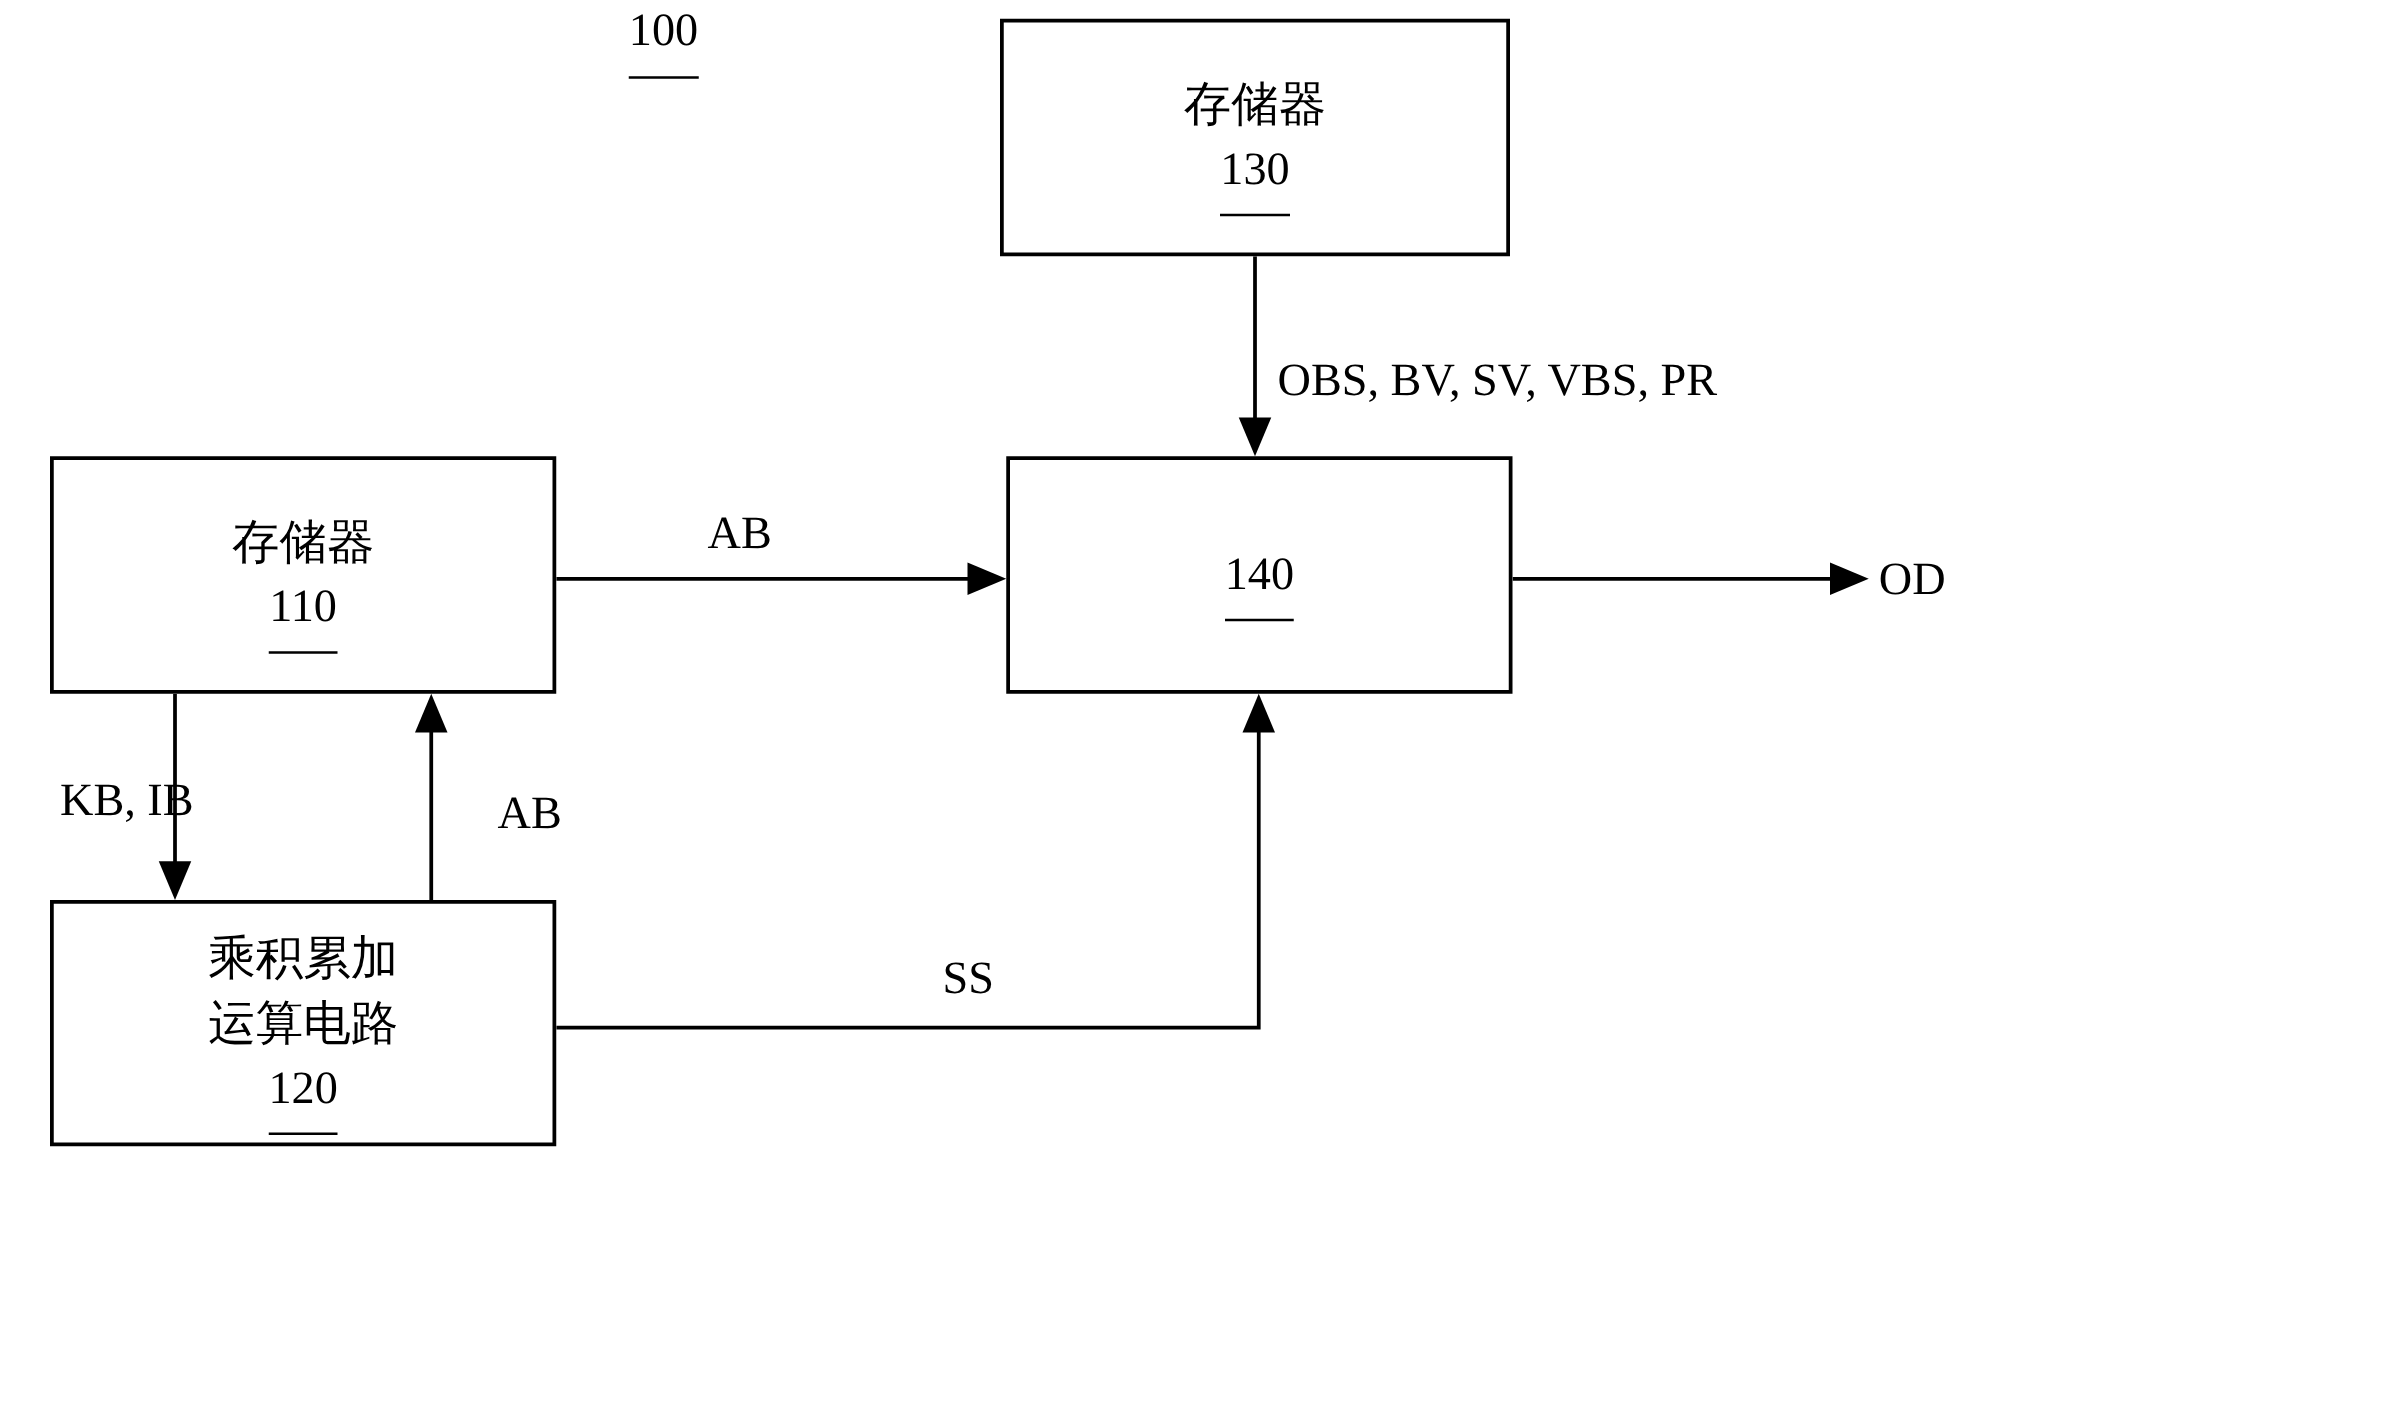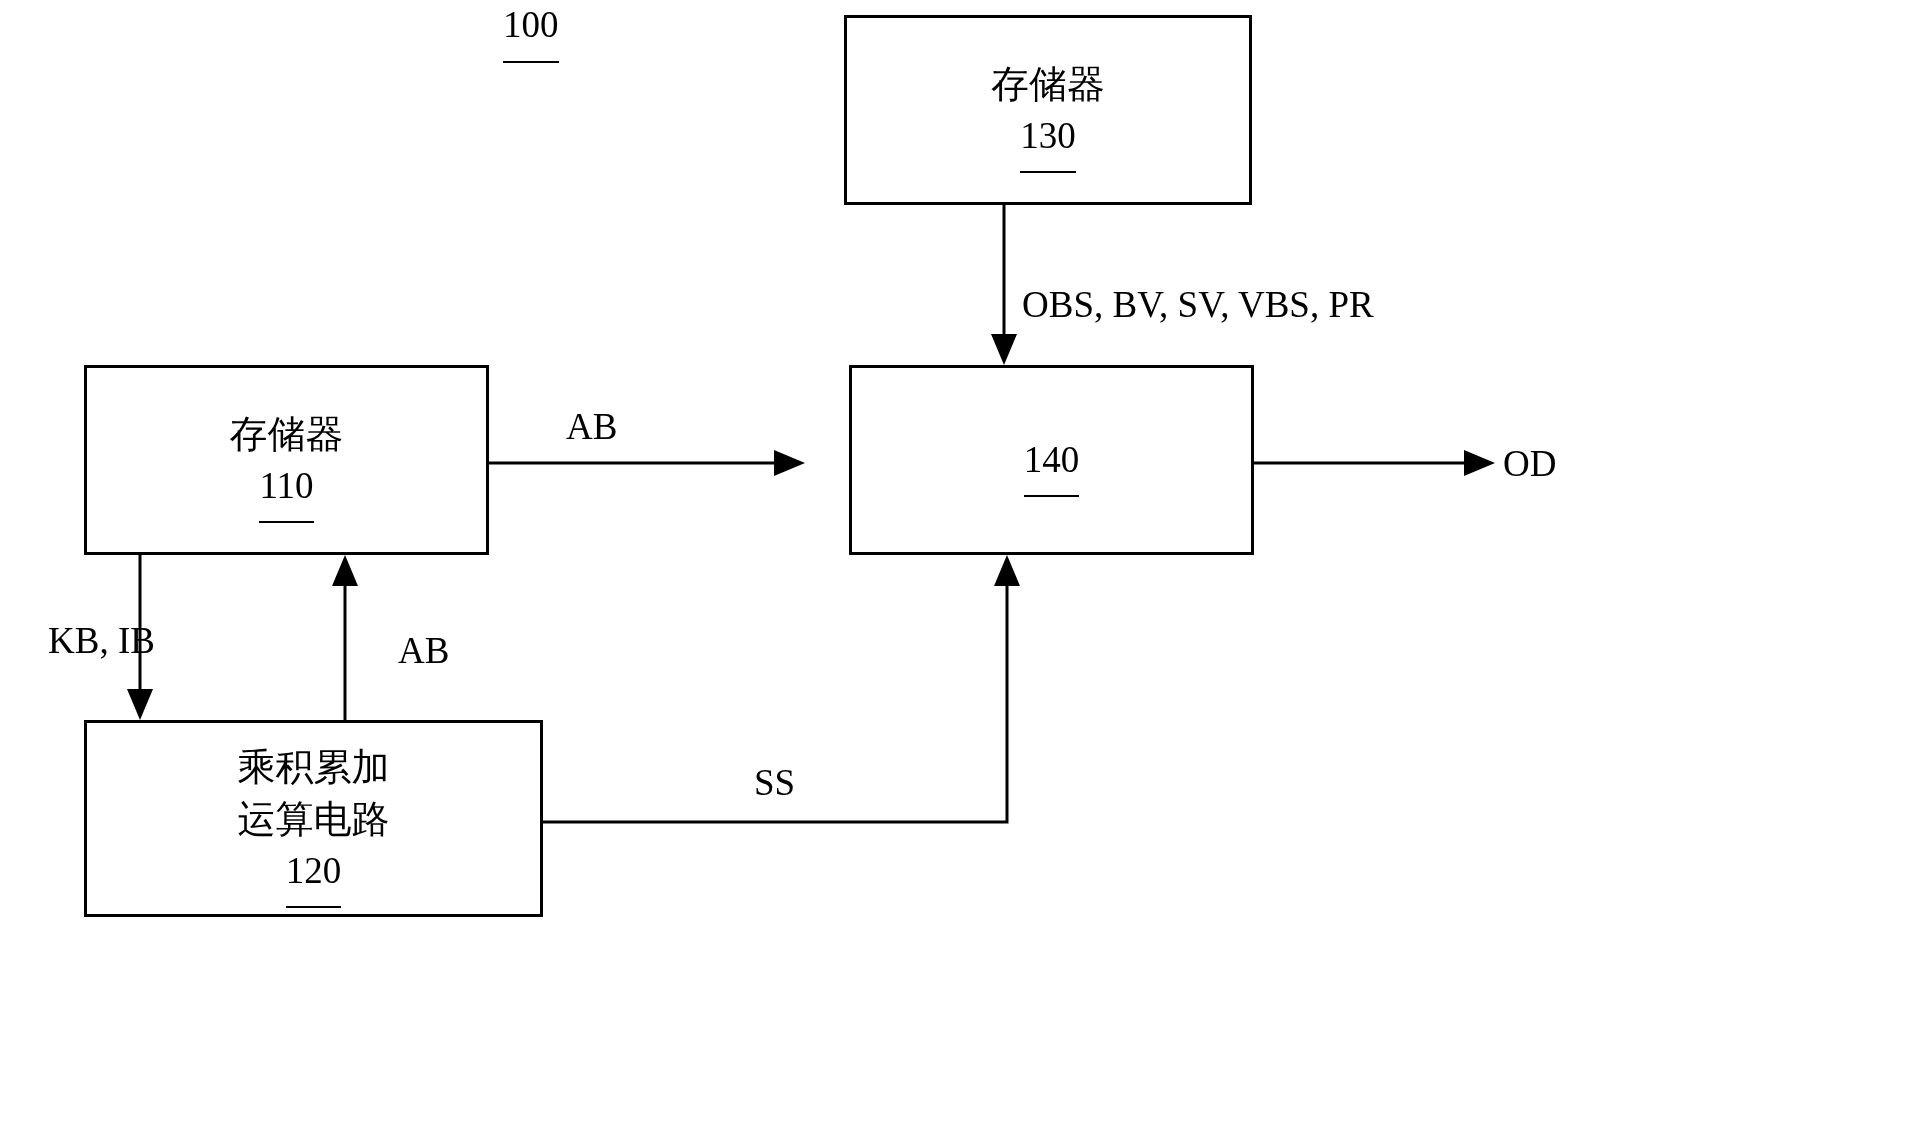--- a/index.html
+++ b/index.html
@@ -32,21 +32,20 @@
   }
   .box {
     position: absolute;
     border: 3px solid var(--line-color, #000);
     background: #fff;
     display: flex;
     flex-direction: column;
     align-items: center;
     justify-content: center;
     text-align: center;
-    margin-left: 44px;
   }
   .box-title { font-size: 38px; line-height: 52px; }
   .box-ref   { font-size: 37px; line-height: 52px; }
   .u { border-bottom: 2px solid var(--line-color, #000); padding-bottom: 15px; }
   .lbl {
     position: absolute;
     font-size: 37px;
     line-height: 42px;
     white-space: nowrap;
   }
@@ -86,21 +85,21 @@
 
   <div class="box" style="left:40px; top:365px; width:405px; height:190px;">
     <div class="box-title">存储器</div>
     <div class="box-ref"><span class="u">110</span></div>
   </div>
 
   <div class="box" style="left:805px; top:365px; width:405px; height:190px;">
     <div class="box-ref"><span class="u">140</span></div>
   </div>
 
-  <div class="box" style="left:40px; top:720px; width:459px; height:197px;">
+  <div class="box" style="left:40px; top:720px; width:405px; height:197px;">
     <div class="box-title">乘积累加</div>
     <div class="box-title">运算电路</div>
     <div class="box-ref"><span class="u">120</span></div>
   </div>
 
   <div class="lbl" style="left:1022px; top:284px;">OBS, BV, SV, VBS, PR</div>
 
   <div class="lbl" style="left:566px; top:406px;">AB</div>
 
   <div class="lbl" style="left:1503px; top:443px;">OD</div>

